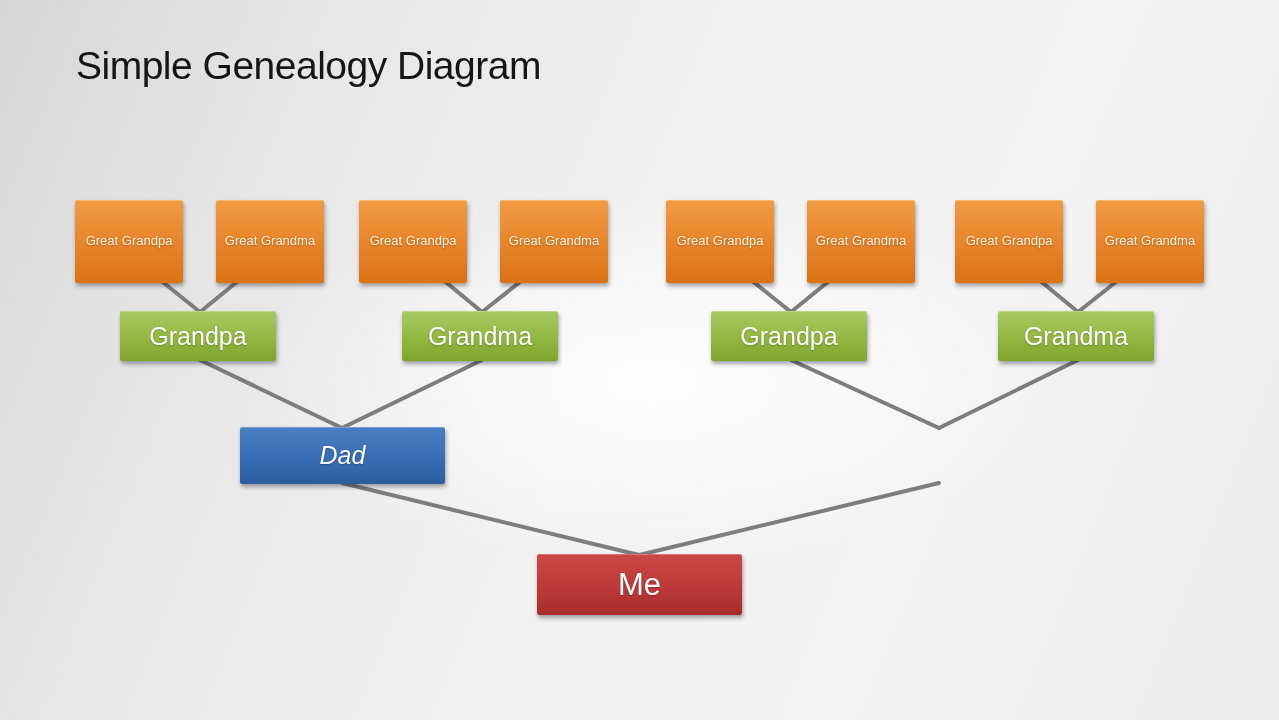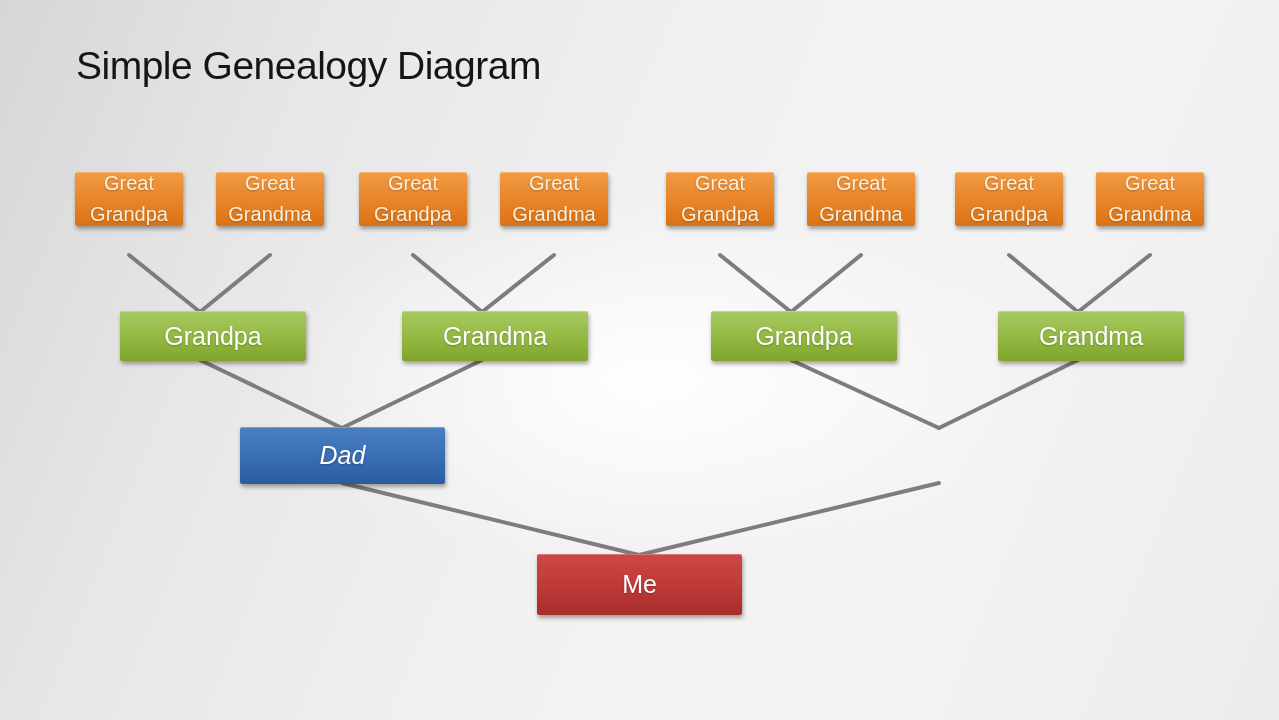--- a/index.html
+++ b/index.html
@@ -20,34 +20,34 @@
   .connectors{position:absolute;left:0;top:0;width:1279px;height:720px;}
   .connectors line{stroke:#7D7D7D;stroke-width:4;stroke-linecap:round;}
   .node{
     position:absolute;display:flex;align-items:center;justify-content:center;
     text-align:center;color:#FFFFFF;border-radius:2px;
     box-shadow:1px 3px 4px rgba(0,0,0,0.35), inset 0 1px 0 rgba(255,255,255,0.25);
     text-shadow:0 1px 2px rgba(0,0,0,0.25);
   }
   .lv-gg{
     background:linear-gradient(180deg,#F19C44 0%,#E8852B 50%,#DB7214 100%);
-    font-size:20px;line-height:1.55;color:#FBEFDC;
-    width:108px;height:54px;top:172px;
+    font-size:13px;line-height:1.55;color:#FBEFDC;
+    width:108px;height:83px;top:200px;
   }
   .lv-gp{
     background:linear-gradient(180deg,#A7C961 0%,#94BA44 50%,#7FA52C 100%);
-    font-size:25px;width:186px;height:50px;top:311px;
+    font-size:25px;width:156px;height:50px;top:311px;
   }
   .lv-par{
     background:linear-gradient(180deg,#4A80C2 0%,#3A6FB5 50%,#2A5C9F 100%);
     font-size:25px;width:205px;height:57px;top:427px;font-style:italic;
   }
   .lv-me{
     background:linear-gradient(180deg,#CB4845 0%,#BE3B3A 50%,#A82C2A 100%);
-    font-size:25px;width:205px;height:61px;top:554px;
+    font-size:31px;width:205px;height:61px;top:554px;
   }
 </style>
 </head>
 <body>
 
 <div class="slide">
 
   <h1 class="title">Simple Genealogy Diagram</h1>
 
   <svg class="connectors" viewBox="0 0 1279 720">

